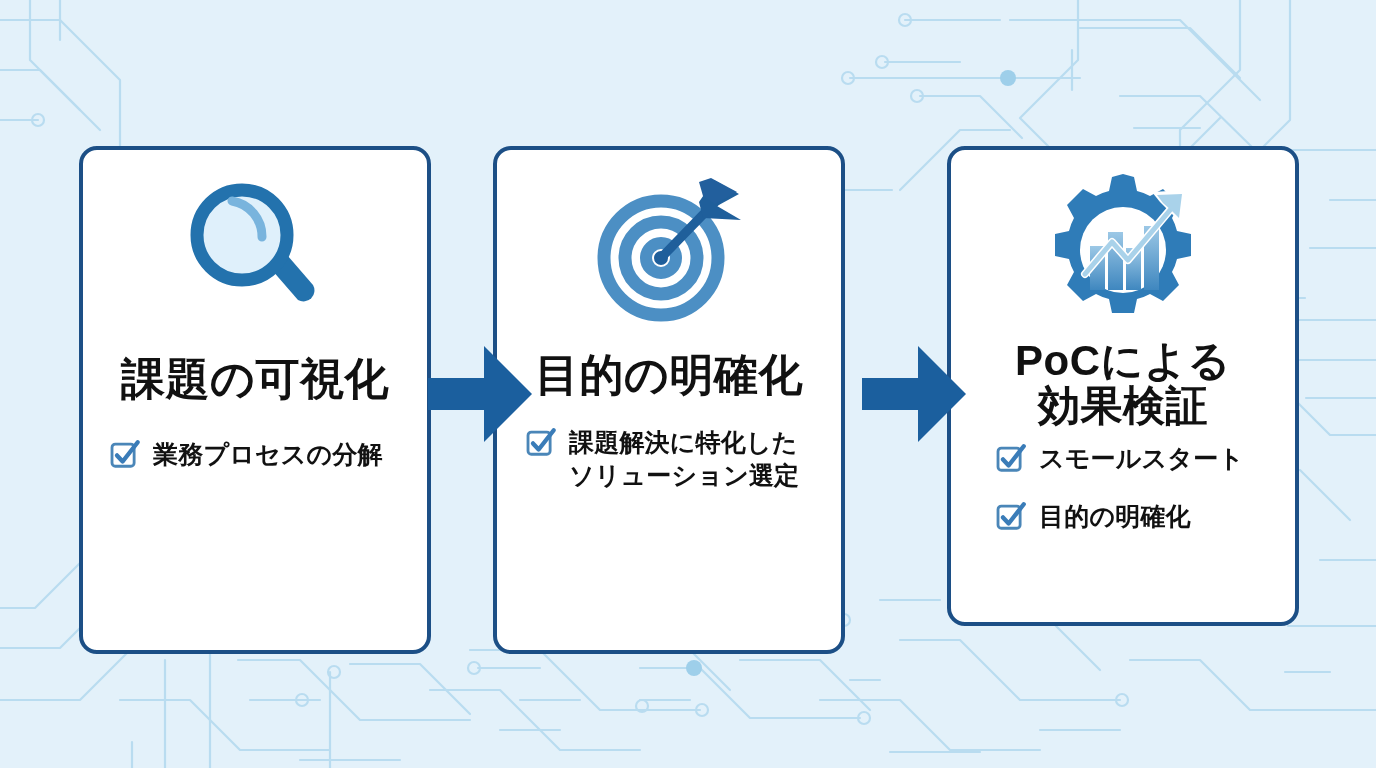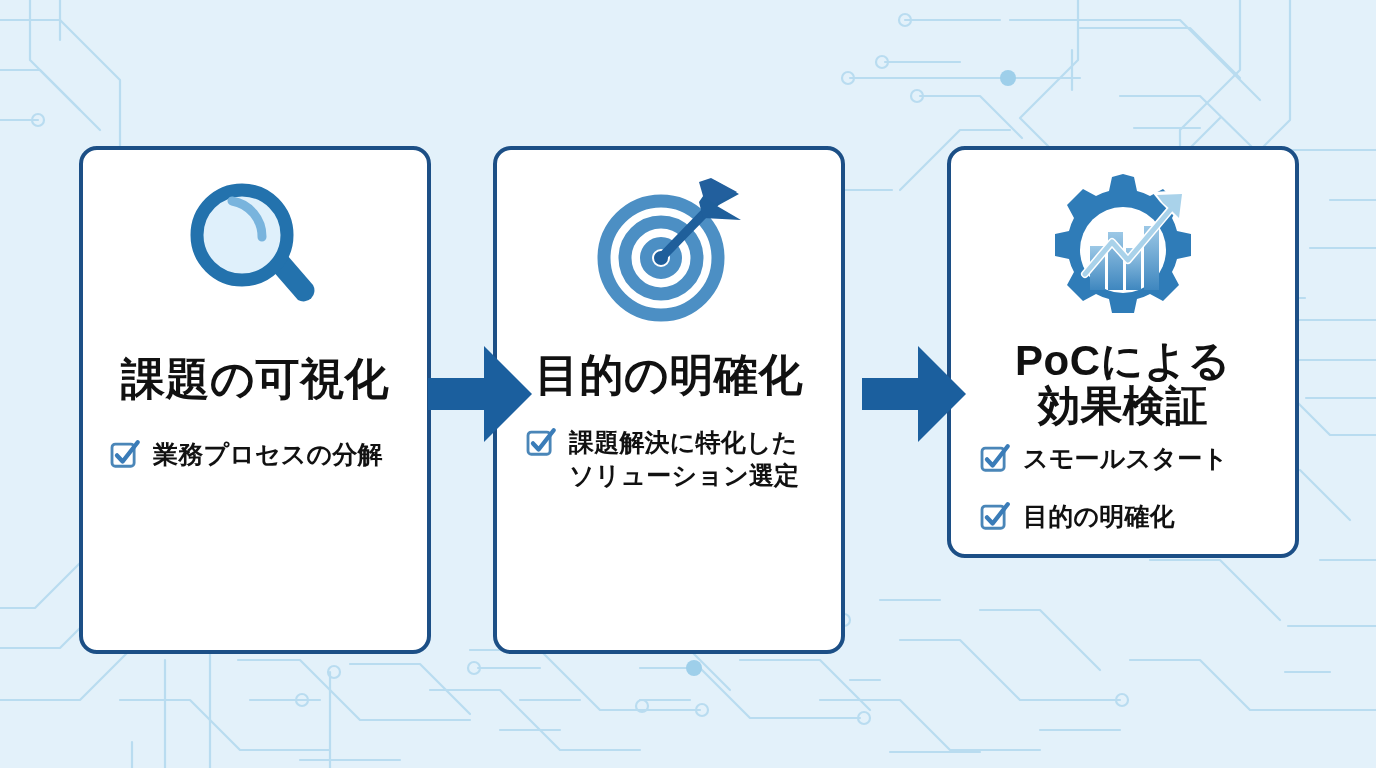--- a/index.html
+++ b/index.html
@@ -20,21 +20,21 @@
     background:#ffffff;
     border:4px solid #1c4f86;
     border-radius:18px;
     box-sizing:border-box;
     display:flex;
     flex-direction:column;
     align-items:center;
   }
   #card-0{left:79px;top:146px;width:352px;height:508px;}
   #card-1{left:493px;top:146px;width:352px;height:508px;}
-  #card-2{left:947px;top:146px;width:352px;height:412px;}
+  #card-2{left:947px;top:146px;width:352px;height:480px;}
 
   .icon-wrap{
     height:176px;width:100%;
     display:flex;align-items:center;justify-content:center;
     margin-top:12px;
   }
   .card-title{
     font-size:44px;
     font-weight:bold;
     color:#111111;
@@ -50,21 +50,21 @@
 
   .bullets{
     width:100%;
     box-sizing:border-box;
     padding:0 16px 0 26px;
     margin-top:34px;
     display:flex;flex-direction:column;
     gap:22px;
   }
   #card-1 .bullets{margin-top:26px;padding-left:28px;}
-  #card-2 .bullets{margin-top:12px;padding-left:28px;gap:24px;}
+  #card-2 .bullets{margin-top:12px;padding-left:44px;gap:24px;}
 
   .bullet{
     display:flex;
     align-items:flex-start;
     gap:12px;
   }
   .bullet-text{
     font-size:25px;
     font-weight:bold;
     color:#111111;

